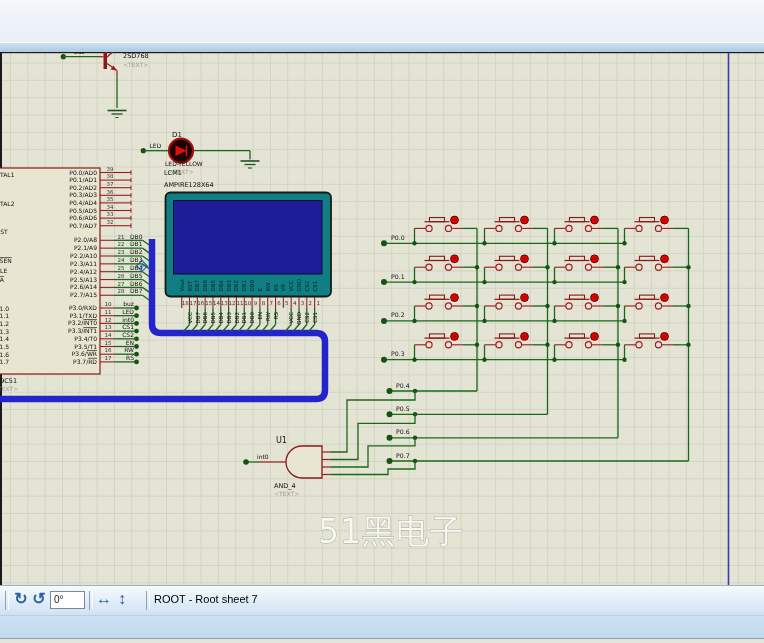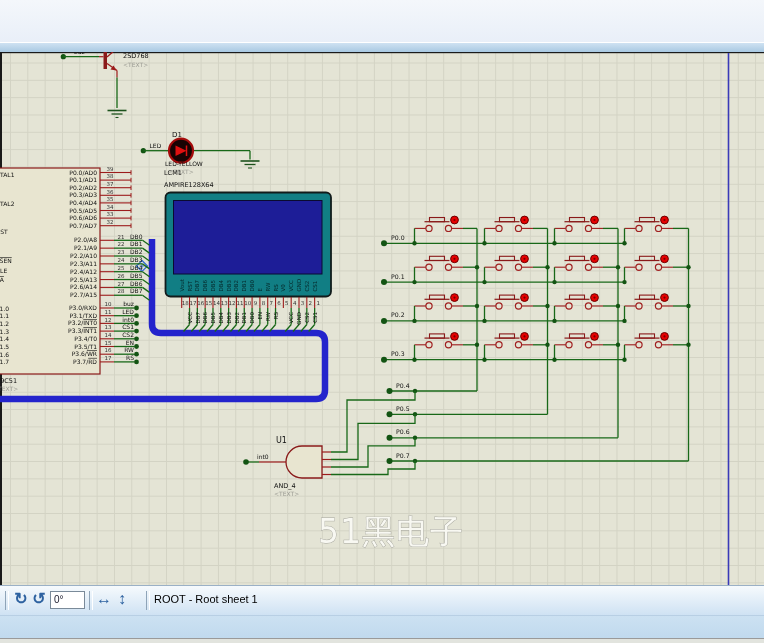--- a/index.html
+++ b/index.html
@@ -616,17 +616,17 @@
   <div id="statusbar">
     <div class="tbrow">
       <div class="tbsep" style="left:5px"></div>
       <span class="tbicon" style="left:12px">↻</span>
       <span class="tbicon" style="left:30px">↺</span>
       <div class="rotbox"><span>0°</span></div>
       <div class="tbsep" style="left:89px"></div>
       <span class="tbicon" style="left:95px">↔</span>
       <span class="tbicon" style="left:113px">↕</span>
       <div class="tbsep" style="left:146px"></div>
-      <span class="sheetlabel">ROOT - Root sheet 1</span>
+      <span class="sheetlabel">ROOT - Root sheet 7</span>
     </div>
     <div class="bottomstrip"></div>
   </div>
 </div>
 
 </body></html>

